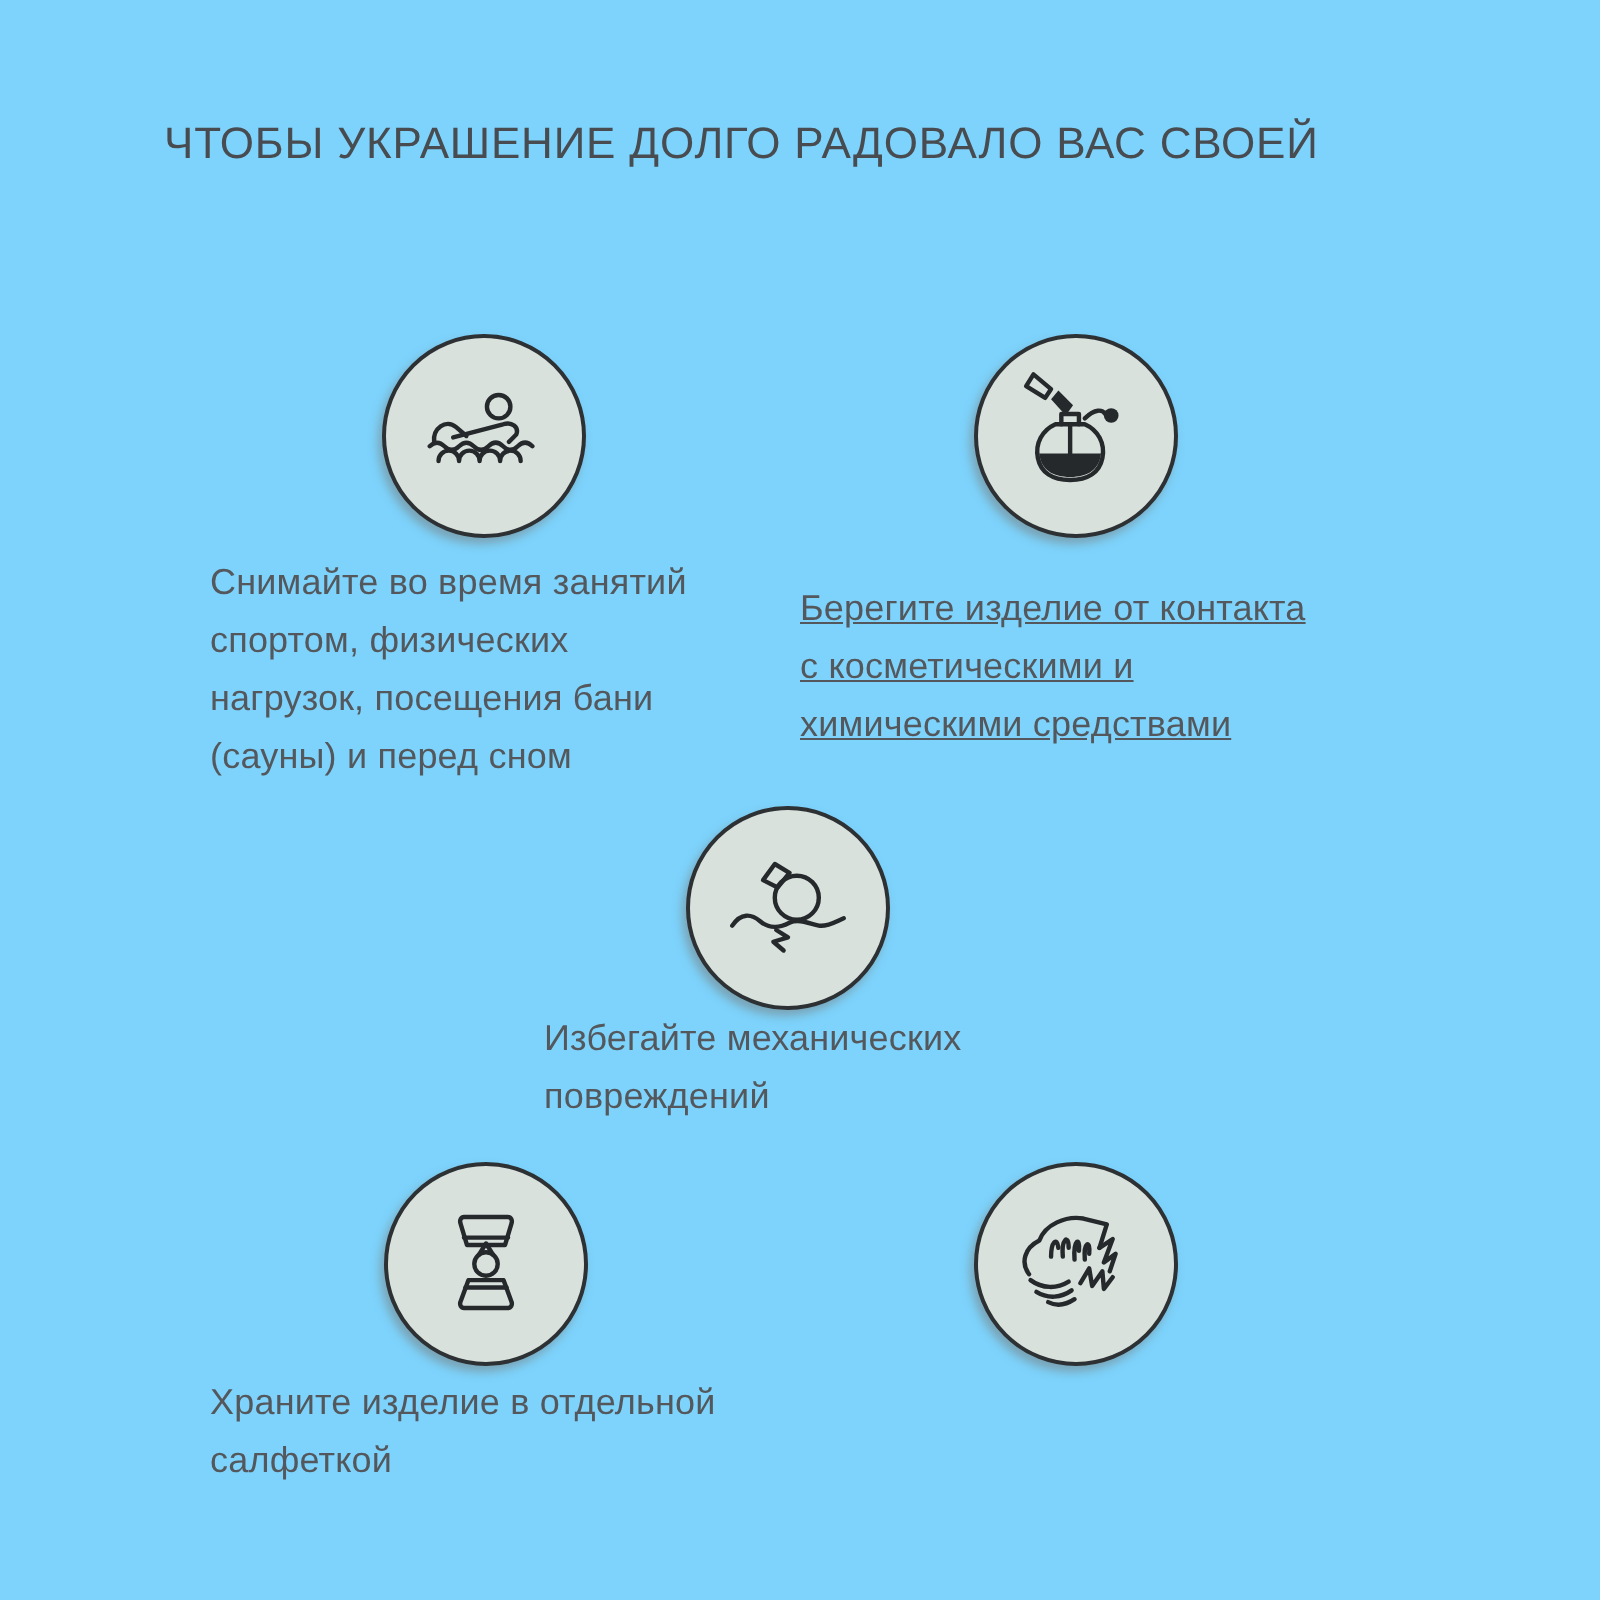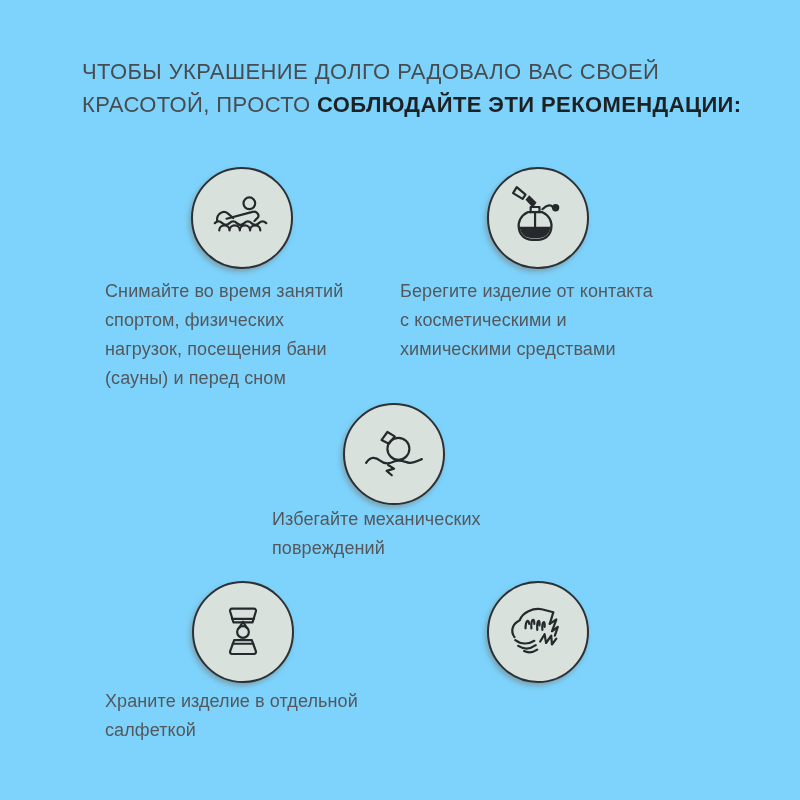--- a/index.html
+++ b/index.html
@@ -35,33 +35,32 @@
   .c2{left:487px;top:167px;}
   .c3{left:343px;top:403px;}
   .c4{left:192px;top:581px;}
   .c5{left:487px;top:581px;}
   .item-text{
     position:absolute;margin:0;
     font-size:18px;line-height:29px;color:#54585c;
     white-space:pre-line;letter-spacing:0.1px;
   }
   .t1{left:105px;top:277px;}
-  .t2{left:400px;top:277px;}
+  .t2{left:400px;top:290px;text-decoration:underline;}
   .t3{left:272px;top:505px;}
   .t4{left:105px;top:687px;}
   .t5{left:430px;top:687px;}
 </style>
 </head>
 <body>
 
 <div class="canvas">
 
   <h1 class="heading">
     <span class="h-line">ЧТОБЫ УКРАШЕНИЕ ДОЛГО РАДОВАЛО ВАС СВОЕЙ</span>
-    <span class="h-line"><span>КРАСОТОЙ, ПРОСТО </span><strong>СОБЛЮДАЙТЕ ЭТИ РЕКОМЕНДАЦИИ:</strong></span>
   </h1>
 
   <div class="icon-circle c1">
     <svg viewBox="0 0 90 90">
       <circle cx="55" cy="25" r="8"></circle>
       <path d="M11,49 C10,40 19,33 26,39 L33,45"></path>
       <path d="M24,46 L58,37 C64,35 69,39 67,44 L62,49"></path>
       <path d="M8,52 Q13,47 18,52 T28,52 T38,52 T48,52 T58,52 T68,52 T78,52"></path>
       <path d="M14,62 A7,7 0 0 1 28,62 A7,7 0 0 1 42,62 A7,7 0 0 1 56,62 A7,7 0 0 1 70,62"></path>
     </svg>

